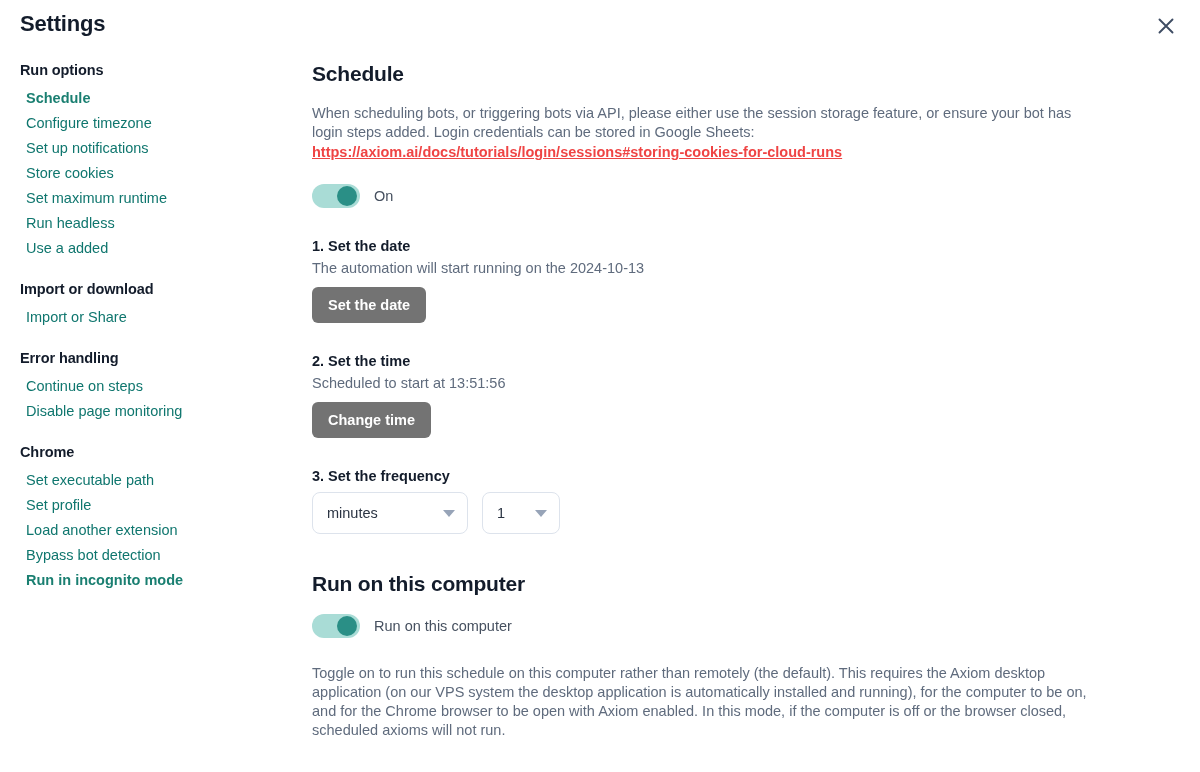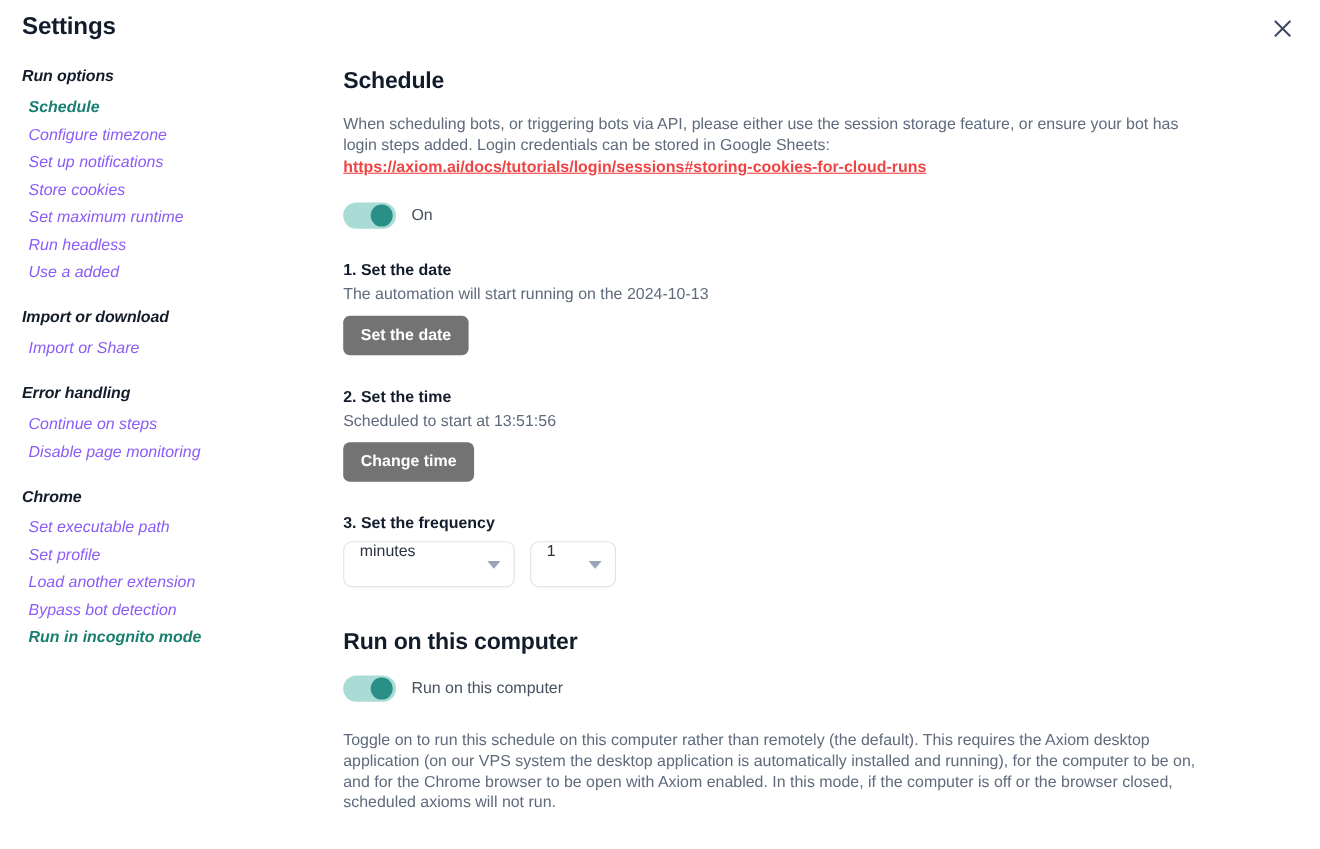--- a/index.html
+++ b/index.html
@@ -52,31 +52,31 @@
   }
   .close-btn svg { display: block; }
 
   
   .sidebar {
     position: absolute;
     left: 20px;
     top: 62px;
     width: 270px;
   }
-  .side-group { margin-bottom: 20px; font-style: italic; }
+  .side-group { margin-bottom: 20px; }
   .side-group-title {
     font-size: 14.5px;
     font-weight: bold;
     color: #131c2b;
     margin-bottom: 8px;
     letter-spacing: -0.1px;
   }
   .side-item {
     font-size: 14.5px;
-    color: #8b5cf6;
+    color: #0f766e;
     line-height: 25px;
     padding-left: 6px;
     cursor: pointer;
     white-space: nowrap;
   }
   .side-item.active {
     color: #1a7f71;
     font-weight: bold;
   }
 
@@ -173,21 +173,21 @@
     gap: 14px;
     margin-top: 8px;
   }
   .select {
     position: relative;
     height: 42px;
     border: 1px solid #dde3ec;
     border-radius: 8px;
     background: #ffffff;
     display: flex;
-    align-items: flex-start;
+    align-items: center;
     padding: 0 14px;
     cursor: pointer;
     font-size: 14.5px;
     color: #2b3443;
   }
   .select.wide { width: 156px; }
   .select.narrow { width: 78px; }
   .select .caret {
     position: absolute;
     right: 12px;

